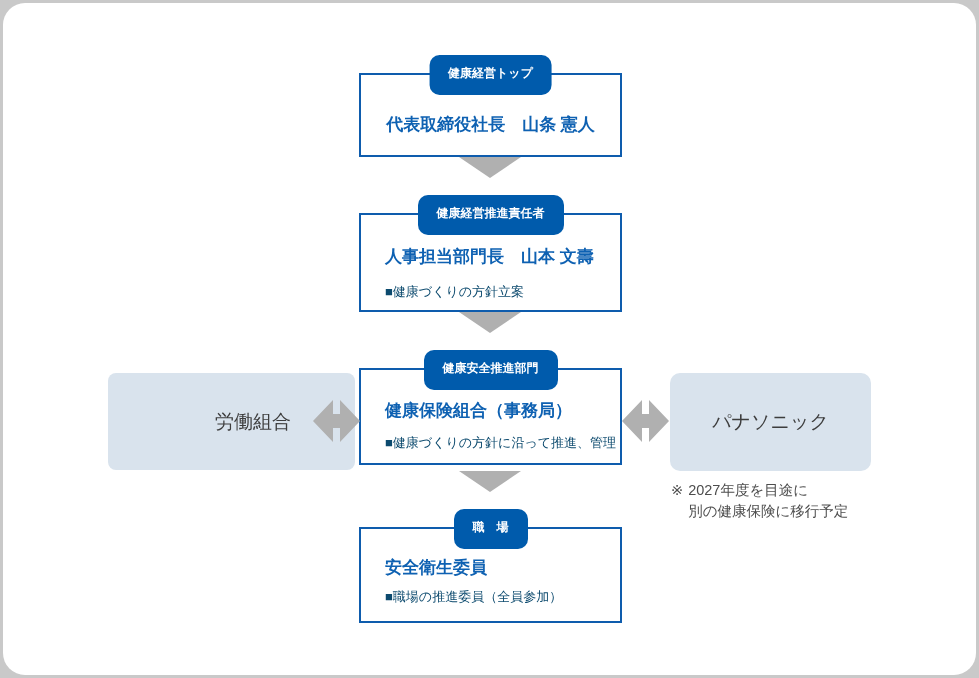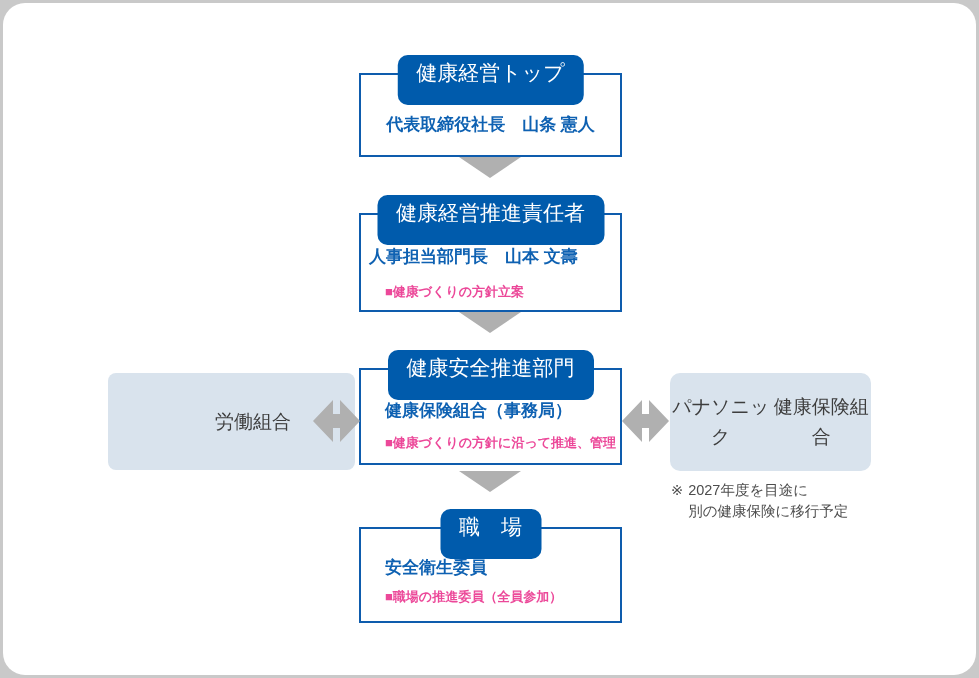--- a/index.html
+++ b/index.html
@@ -28,41 +28,41 @@
     box-sizing:border-box;
   }
   .node1{top:73px;height:84px;}
   .node2{top:213px;height:99px;}
   .node3{top:368px;height:97px;}
   .node4{top:527px;height:96px;}
   .pill{
     position:absolute;
     top:-20px;left:50%;
     transform:translateX(-50%);
-    height:50px;line-height:36px;
+    height:40px;line-height:36px;
     padding:0 19px;
     background:#005bac;
     color:#ffffff;
-    font-size:21px;font-weight:normal;
+    font-size:12px;font-weight:bold;
     border-radius:10px;
     white-space:nowrap;
   }
   .node-title{
     color:#0e61b2;
     font-size:17px;font-weight:bold;
     line-height:20px;
     white-space:nowrap;
   }
   .node1 .node-title{text-align:center;margin-top:40px;}
-  .node2 .node-title{margin:32px 0 0 8px;}
+  .node2 .node-title{margin:32px 0 0 24px;}
   .node3 .node-title{margin:31px 0 0 24px;}
   .node4 .node-title{margin:29px 0 0 24px;}
   .node-bullet{
-    color:#ec4899;
-    font-size:13px;font-weight:bold;
+    color:#0c4a6e;
+    font-size:13px;font-weight:normal;
     line-height:15px;
     white-space:nowrap;
   }
   .node2 .node-bullet{margin:17px 0 0 24px;}
   .node3 .node-bullet{margin:14px 8px 0 24px;}
   .node4 .node-bullet{margin:11px 0 0 24px;}
   
   .tri{
     position:absolute;
     left:459px;
@@ -136,21 +136,20 @@
   </div>
   <svg class="dbl-arrow dbl-left" width="47" height="52" viewBox="0 0 47 52">
     <polygon points="0,26 20,5 20,19 27,19 27,5 47,26 27,47 27,33 20,33 20,47" fill="#b0b0b0"></polygon>
   </svg>
 
   <svg class="dbl-arrow dbl-right" width="47" height="52" viewBox="0 0 47 52">
     <polygon points="0,26 20,5 20,19 27,19 27,5 47,26 27,47 27,33 20,33 20,47" fill="#b0b0b0"></polygon>
   </svg>
   <div class="side side-right">
     <span>パナソニック</span>
-    <span>健康保険組合</span>
   </div>
 
   <div class="note">
     <span class="note-marker">※</span>
     <span>
       <span>2027年度を目途に</span><br>
       <span>別の健康保険に移行予定</span>
     </span>
   </div>
 

